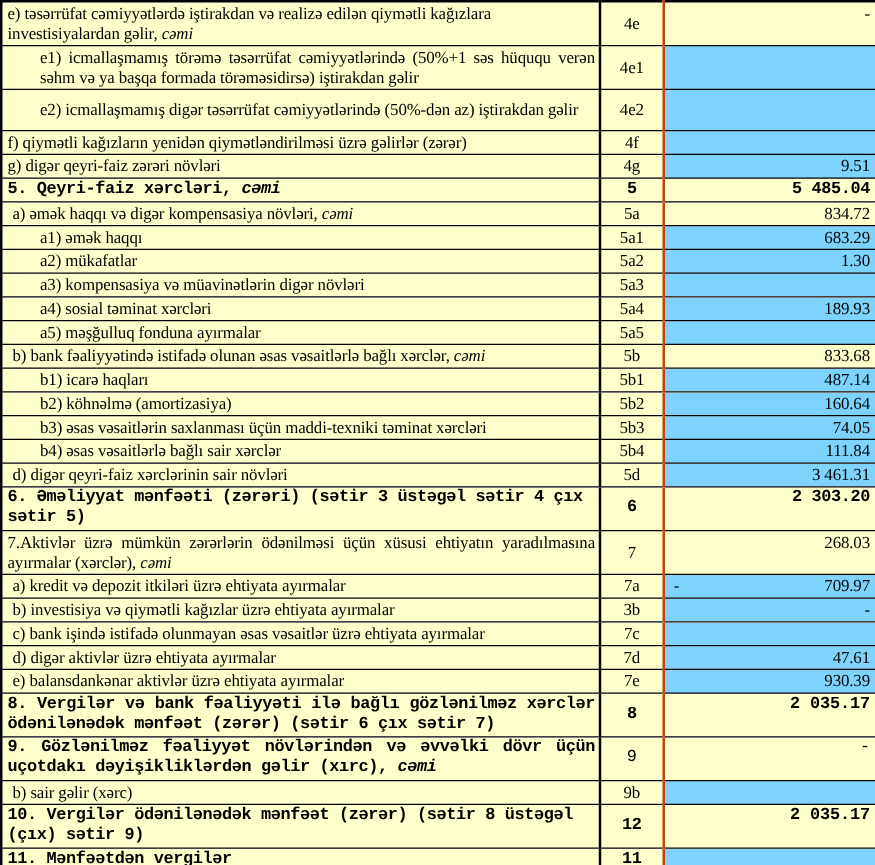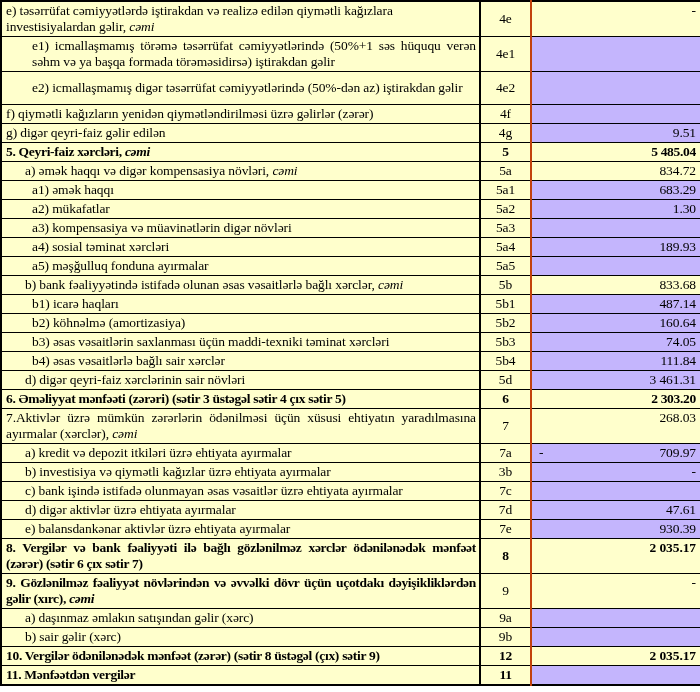--- a/index.html
+++ b/index.html
@@ -11,27 +11,27 @@
     border:2px solid #000;color:#000;
     font-size:13.5px;letter-spacing:-0.1px;
   }
   td{
     border:1px solid #000;background:#FFFFCC;overflow:hidden;
     padding:0;vertical-align:middle;line-height:16px;
   }
   tr.single{height:17px;}
   tr.tall{height:33px;}
   td.lbl{padding:1px 3px 1px 4px;}
-  td.lbl.ind1{padding-left:23px;}
+  td.lbl.ind1{padding-left:8px;}
   td.lbl.ind2{padding-left:30px;}
   td.lbl.just{text-align:justify;}
   td.code{border-left:2px solid #000;border-right:2px solid #c2410c;text-align:center;}
-  td.val{background:#c4b5fd;vertical-align:top;text-align:right;padding:1px 4px 1px 2px;}
+  td.val{background:#7dd3fc;vertical-align:top;text-align:right;padding:1px 4px 1px 2px;}
   td.val.vy{background:#FFFFCC;}
-  .b{font-weight:bold;}
+  .b{font-weight:bold;font-family:Liberation Mono, monospace;}
   .b td.lbl, td.code.b, td.val.vb{font-weight:bold;letter-spacing:-0.3px;}
   td.val.vb{font-weight:bold;text-align:right;}
   .dash{float:left;padding-left:5px;}
   i{font-style:italic;}
 </style>
 </head>
 <body>
 
 <table>
   <colgroup>
@@ -55,21 +55,21 @@
     <td class="lbl ind2">e2) icmallaşmamış digər təsərrüfat cəmiyyətlərində (50%-dən az) iştirakdan gəlir</td>
     <td class="code">4e2</td>
     <td class="val"></td>
   </tr>
   <tr class="single">
     <td class="lbl ind0">f) qiymətli kağızların yenidən qiymətləndirilməsi üzrə gəlirlər (zərər)</td>
     <td class="code">4f</td>
     <td class="val"></td>
   </tr>
   <tr class="single">
-    <td class="lbl ind0">g) digər qeyri-faiz gəlir edilən</td>
+    <td class="lbl ind0">g) digər qeyri-faiz zərəri növləri</td>
     <td class="code">4g</td>
     <td class="val">9.51</td>
   </tr>
 
   <tr class="single b">
     <td class="lbl ind0"><span>5. Qeyri-faiz xərcləri, </span><i>cəmi</i></td>
     <td class="code b">5</td>
     <td class="val vy vb">5 485.04</td>
   </tr>
   <tr class="single">
@@ -173,25 +173,20 @@
     <td class="lbl ind0 just">8. Vergilər və bank fəaliyyəti ilə bağlı gözlənilməz xərclər ödənilənədək mənfəət (zərər) (sətir 6 çıx sətir 7)</td>
     <td class="code b">8</td>
     <td class="val vy">2 035.17</td>
   </tr>
   <tr class="tall b">
     <td class="lbl ind0 just"><span>9. Gözlənilməz fəaliyyət növlərindən və əvvəlki dövr üçün uçotdakı dəyişikliklərdən gəlir (xırc), </span><i>cəmi</i></td>
     <td class="code" style="font-weight:normal">9</td>
     <td class="val vy" style="font-weight:normal">-</td>
   </tr>
   <tr class="single">
-    <td class="lbl ind1">a) daşınmaz əmlakın satışından gəlir (xərc)</td>
-    <td class="code">9a</td>
-    <td class="val"></td>
-  </tr>
-  <tr class="single">
     <td class="lbl ind1">b) sair gəlir (xərc)</td>
     <td class="code">9b</td>
     <td class="val"></td>
   </tr>
 
   <tr class="single b">
     <td class="lbl ind0">10. Vergilər ödənilənədək mənfəət (zərər) (sətir 8 üstəgəl (çıx) sətir 9)</td>
     <td class="code b">12</td>
     <td class="val vy">2 035.17</td>
   </tr>

